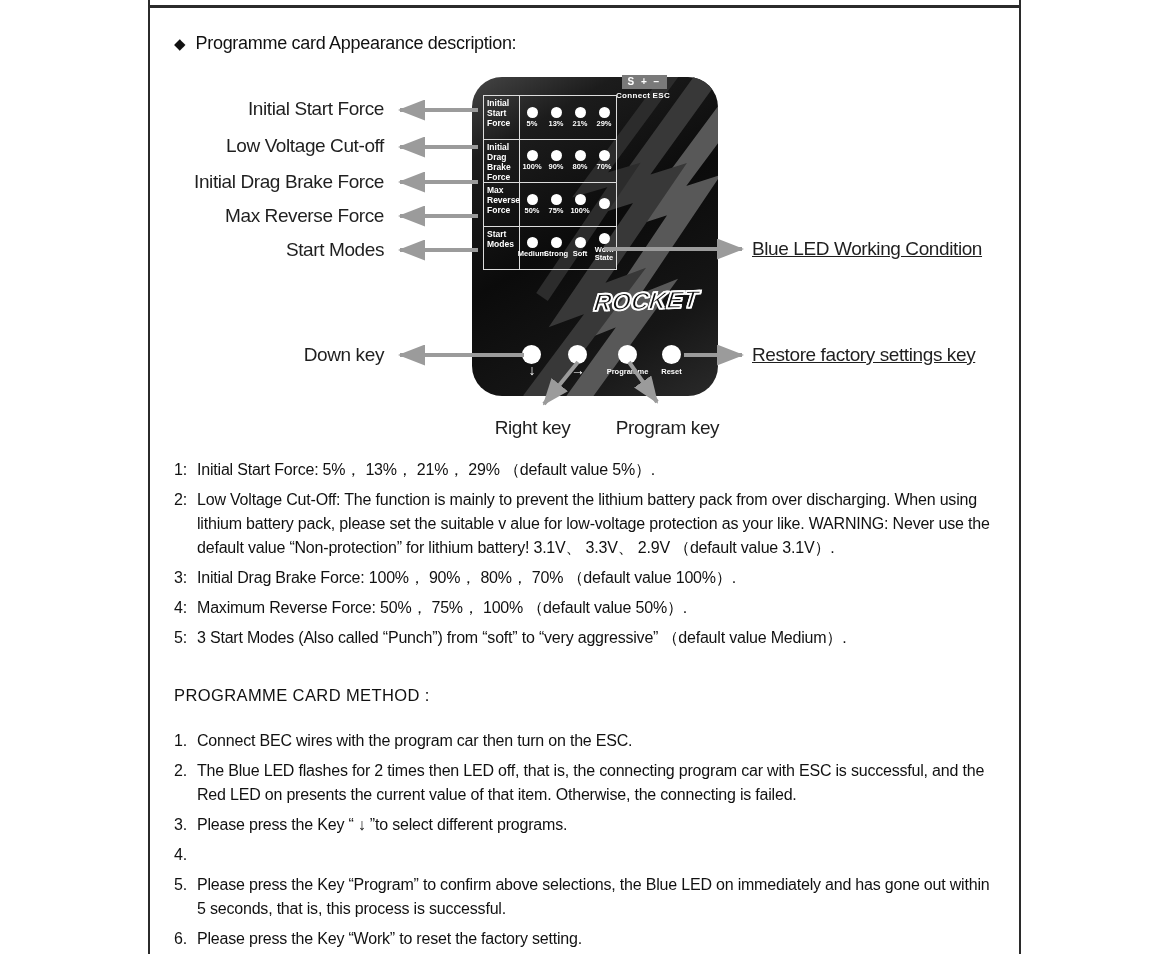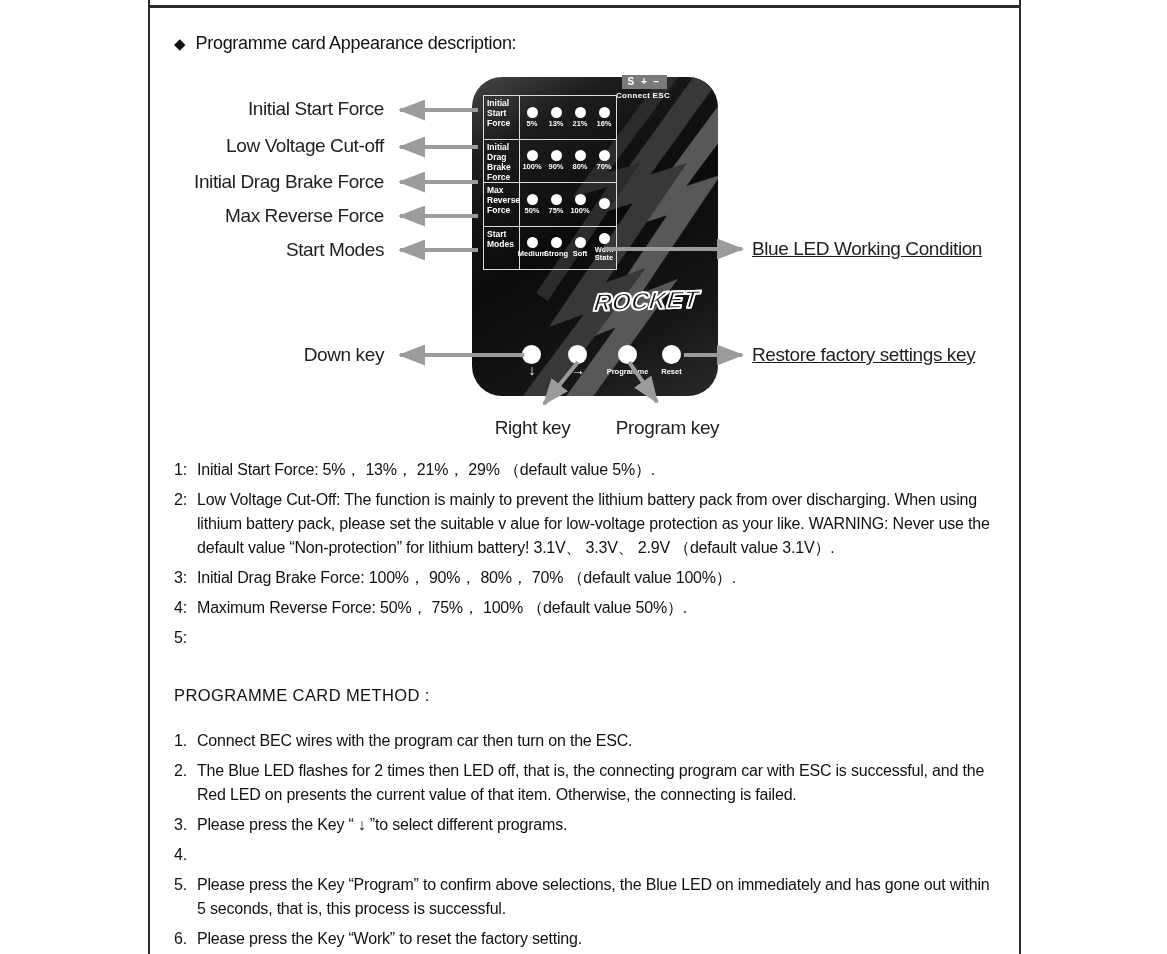--- a/index.html
+++ b/index.html
@@ -105,21 +105,21 @@
             <div class="led-col">
               <div class="led"></div>
               <div class="led-label">13%</div>
             </div>
             <div class="led-col">
               <div class="led"></div>
               <div class="led-label">21%</div>
             </div>
             <div class="led-col">
               <div class="led"></div>
-              <div class="led-label">16%</div>
+              <div class="led-label">29%</div>
             </div>
           </div>
         </div>
         <div class="card-row">
           <div class="row-label">Initial
 Drag
 Brake
 Force</div>
           <div class="row-cells">
             <div class="led-col">
@@ -243,20 +243,21 @@
       <div class="list-item">
         <div class="num">3:</div>
         <div class="txt">Initial Drag Brake Force: 100%， 90%， 80%， 70% （default value 100%）.</div>
       </div>
       <div class="list-item">
         <div class="num">4:</div>
         <div class="txt">Maximum Reverse Force: 50%， 75%， 100% （default value 50%）.</div>
       </div>
       <div class="list-item">
         <div class="num">5:</div>
+        <div class="txt">3 Start Modes (Also called “Punch”) from “soft” to “very aggressive”  （default value Medium）.</div>
       </div>
     </div>
 
   <div class="method">
     <div class="method-heading">PROGRAMME CARD  METHOD :</div>
     <div id="method-steps">
         <div class="list-item">
           <div class="num">1.</div>
           <div class="txt">Connect BEC wires with the program car then turn on the ESC.</div>
         </div>

